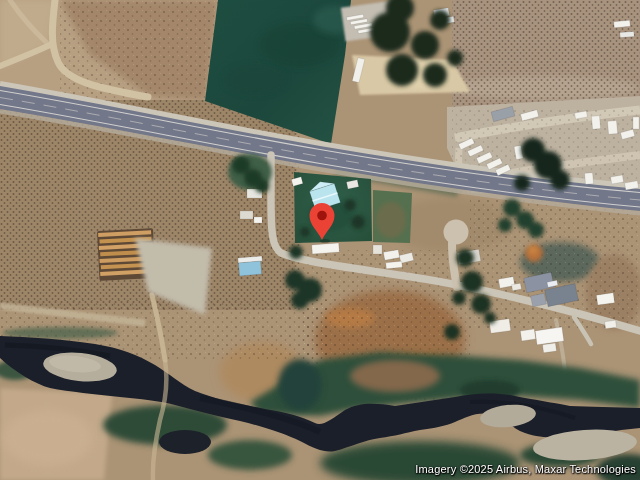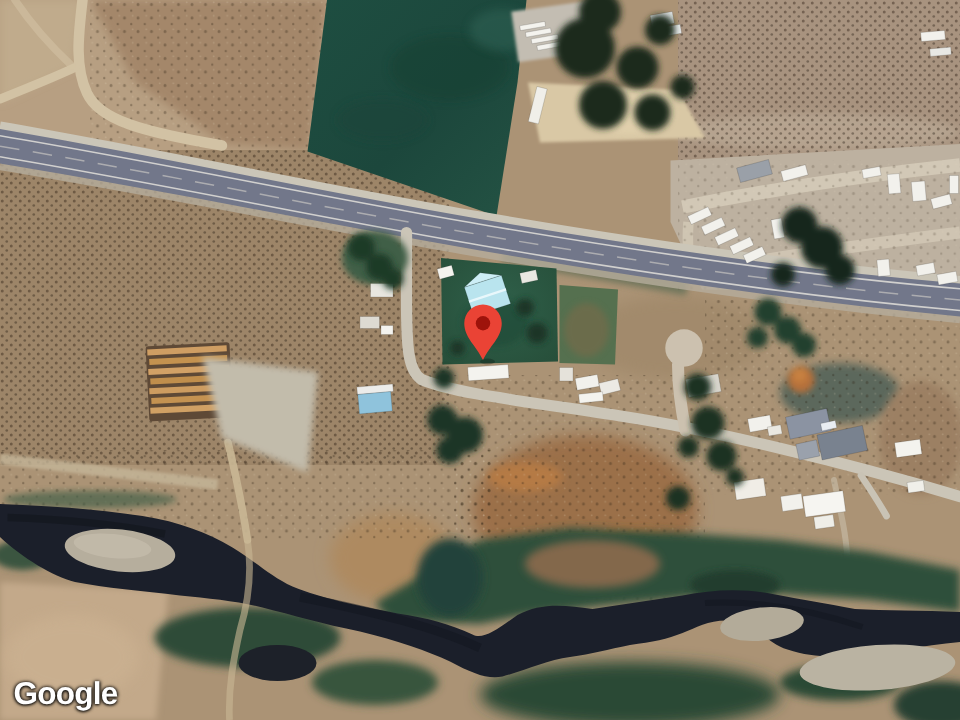--- a/index.html
+++ b/index.html
@@ -311,14 +311,14 @@
   </g>
 
   <g>
     <ellipse cx="325" cy="241" rx="5" ry="2" fill="rgba(0,0,0,0.25)"></ellipse>
     <path d="M322,240 C317.5,230.5 309.5,225 309.5,215.5 C309.5,208.6 315.1,203 322,203
              C328.9,203 334.5,208.6 334.5,215.5 C334.5,225 326.5,230.5 322,240 Z" fill="#EA4335"></path>
     <circle cx="322" cy="215.5" r="4.8" fill="#9E130B"></circle>
   </g>
 </svg>
 
-<div class="google-logo">Google</div>
+<div class="map-attribution">Imagery ©2025 Airbus, Maxar Technologies</div>
 </div>
 
 </body></html>

